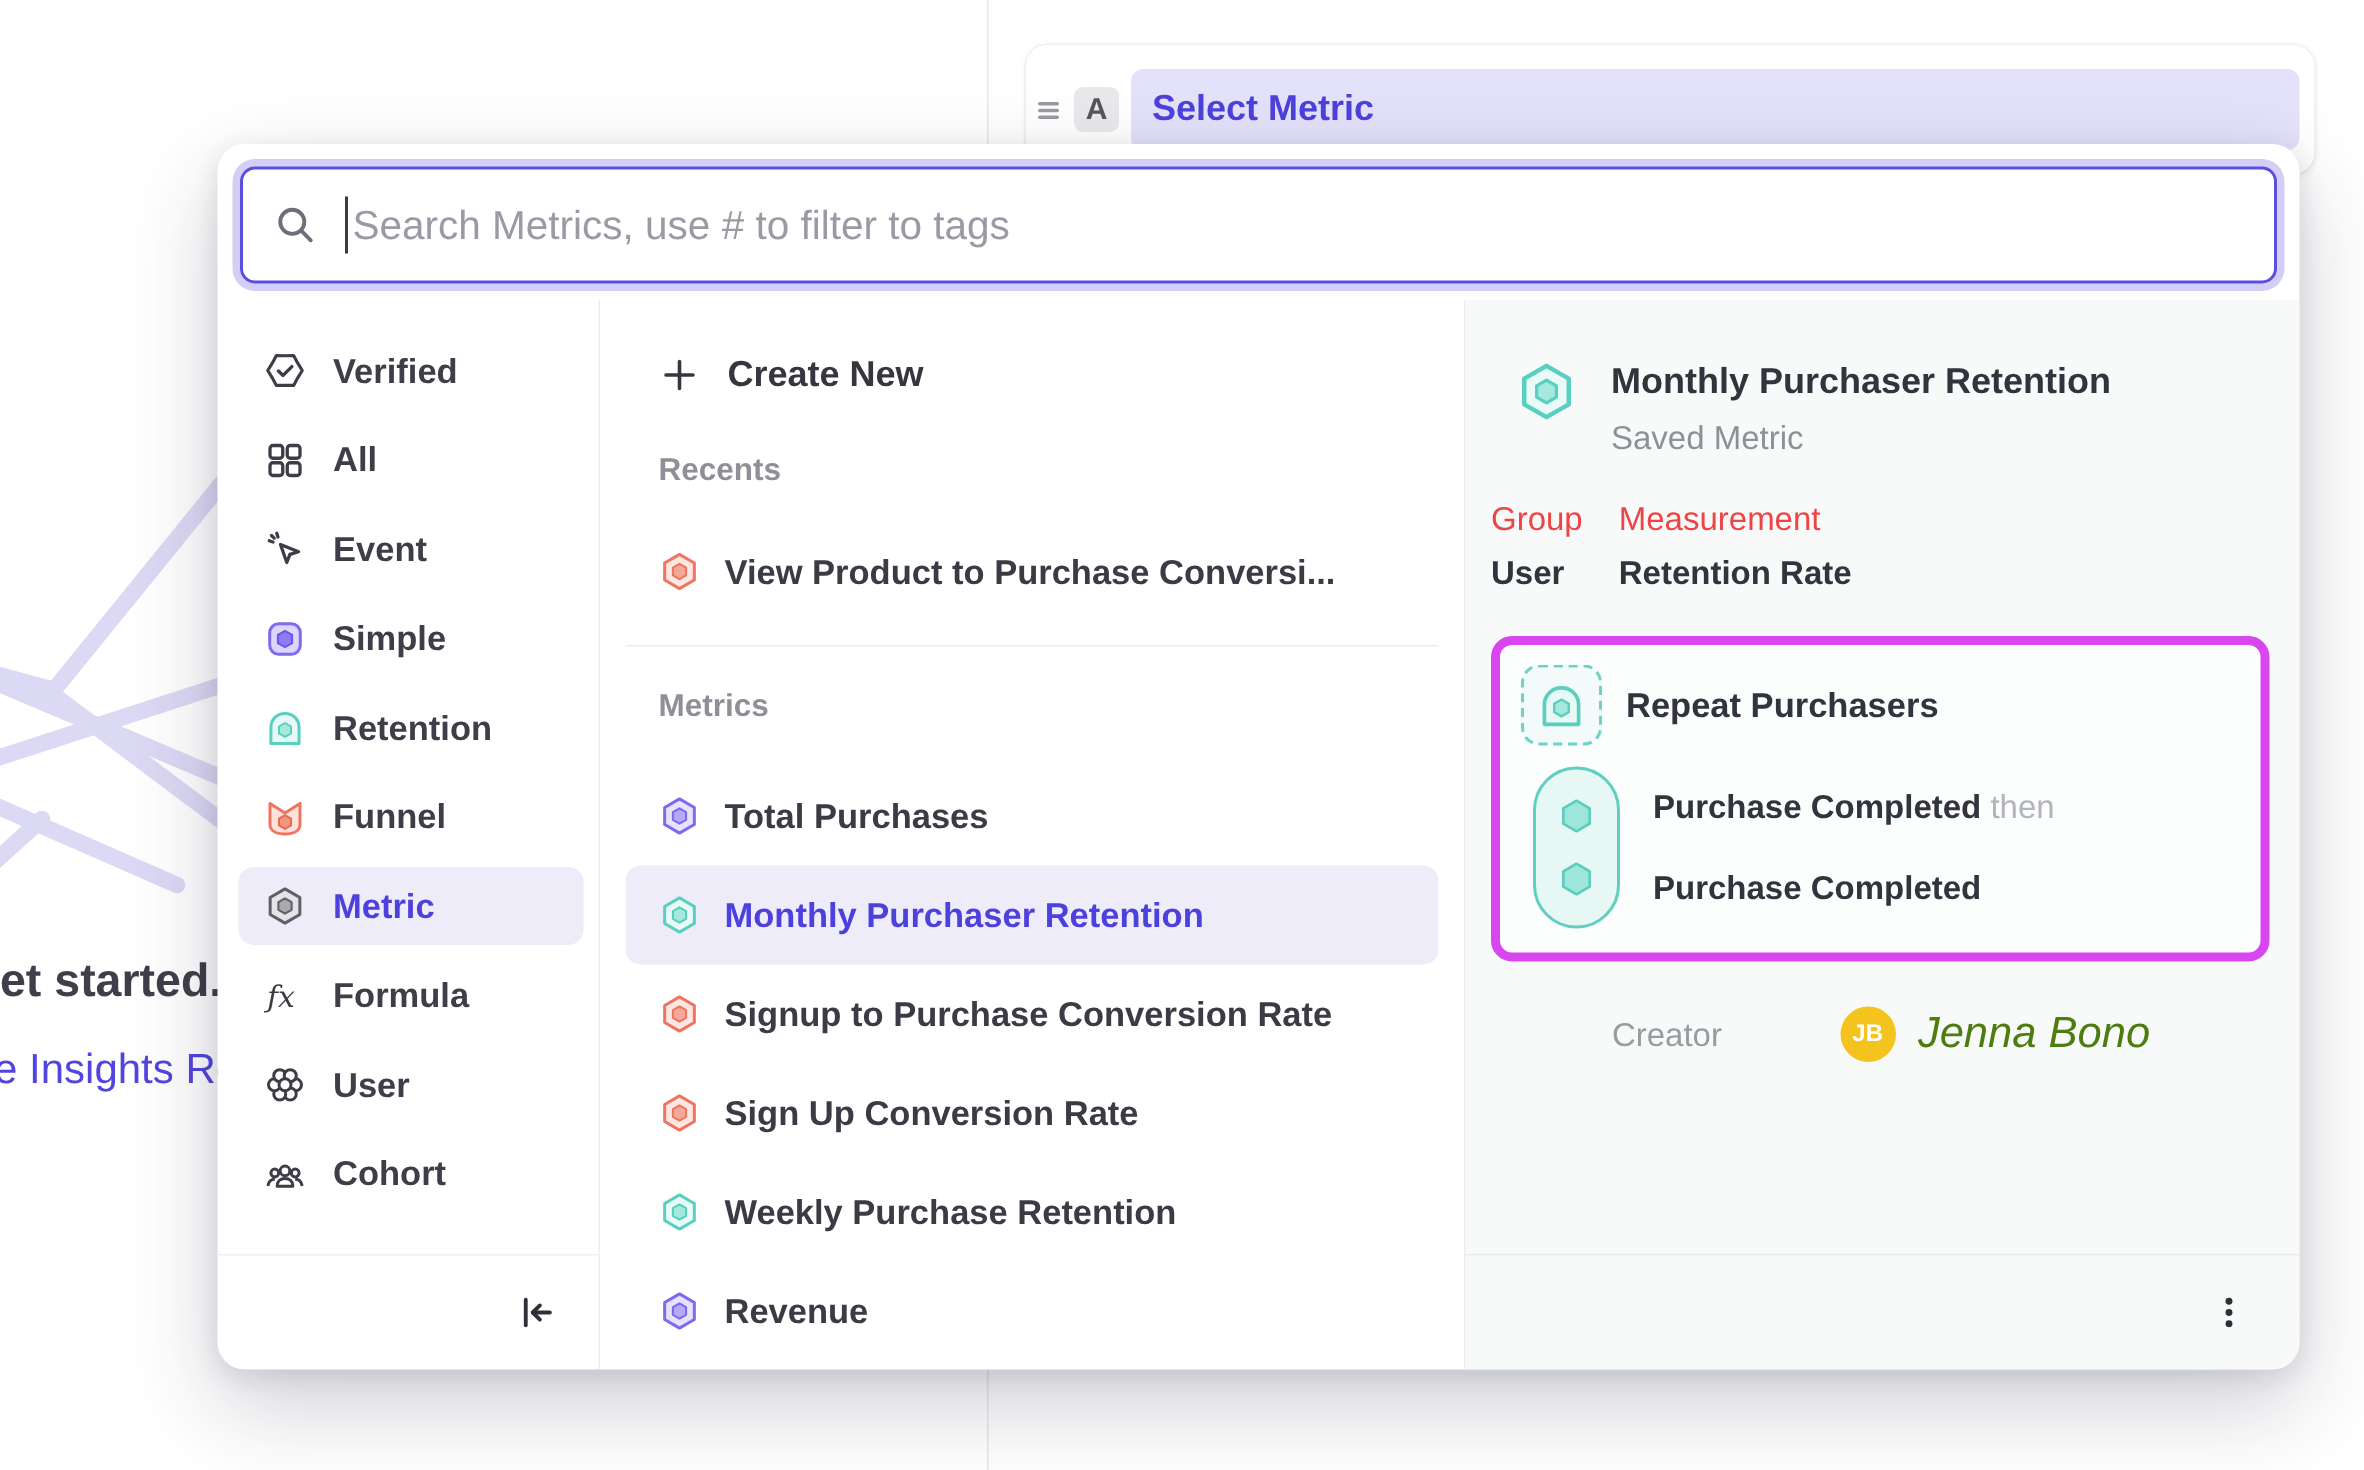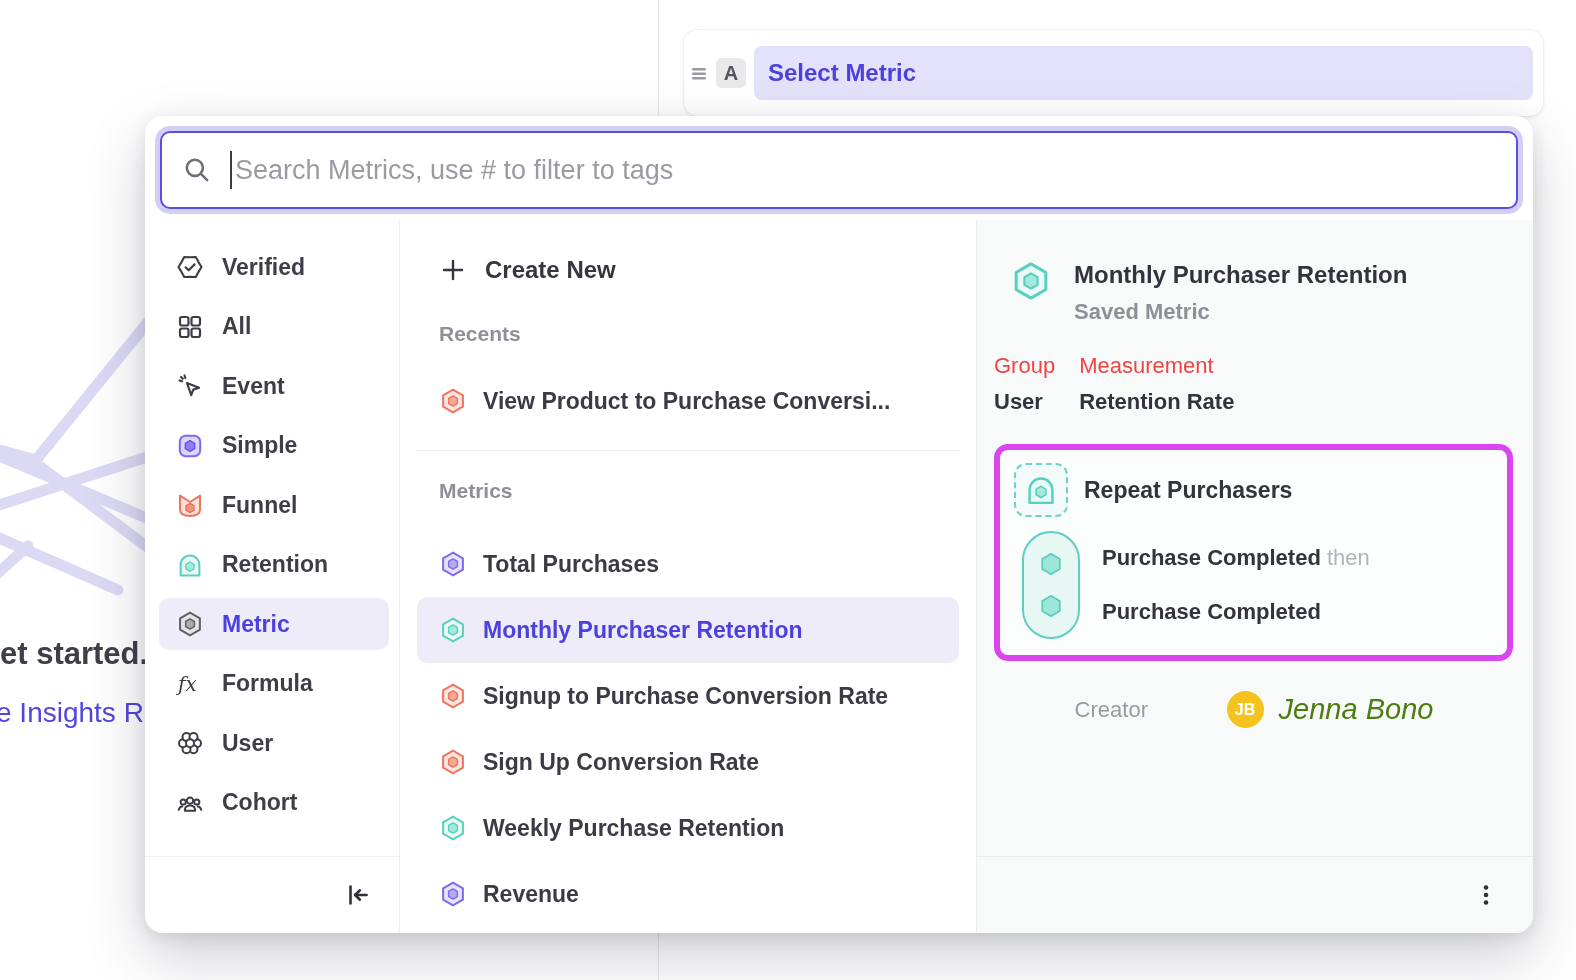--- a/index.html
+++ b/index.html
@@ -15,21 +15,21 @@
 
   .top-card { position:absolute; left:684px; top:30px; width:859px; height:86px; background:#fff; border-radius:14px;
               box-shadow:0 1px 4px rgba(30,30,50,.10), 0 0 0 1px rgba(30,30,50,.03); z-index:2;
               display:flex; align-items:center; padding:0 10px 0 6px; gap:8px; }
   .row-badge { width:30px; height:30px; background:#e9e9ec; border-radius:6px; flex:none;
                display:flex; align-items:center; justify-content:center; font-size:20px; font-weight:700; color:#55555e; }
   .metric-pill { flex:1; height:54px; background:#e4e1fa; border-radius:8px; display:flex; align-items:center; padding:0 14px;
                  font-size:24px; font-weight:600; color:#4d41dd; cursor:pointer; }
 
   
-  .modal { position:absolute; left:145px; top:116px; width:1388px; height:817px; background:#fff; border-radius:18px; z-index:3;
+  .modal { position:absolute; left:145px; top:96px; width:1388px; height:817px; background:#fff; border-radius:18px; z-index:3;
            box-shadow:0 24px 60px rgba(40,40,70,.22), 0 4px 16px rgba(40,40,70,.12); display:flex; flex-direction:column; overflow:hidden; }
 
   .search-wrap { padding:15px 15px 0; }
   .search-box { height:78px; border:2px solid #5b4fe0; border-radius:10px; box-shadow:0 0 0 5px #d3cef6;
                 display:flex; align-items:center; padding:0 20px; background:#fff; }
   .search-box svg { flex:none; }
   .caret { width:2px; height:38px; background:#3b3b45; margin:0 3px 0 18px; flex:none; }
   .search-input { flex:1; border:none; outline:none; font-size:27px; color:#3b3b45; font-family:inherit; background:transparent; }
   .search-input::placeholder { color:#9a9aa4; }
 
@@ -57,21 +57,21 @@
   .list-row .lbl { font-size:23px; font-weight:600; color:#3b3b45; white-space:nowrap; overflow:hidden; text-overflow:ellipsis; }
   .list-row.sel { background:#efecfa; }
   .list-row.sel .lbl { color:#4d41dd; }
   .mid-divider { height:1px; background:#ececef; margin-top:16px; }
 
   
   .right-col { flex:1; background:#f8fafa; display:flex; flex-direction:column; }
   .rc-content { flex:1; padding:40px 20px 0 17px; }
   .rc-header { display:flex; gap:22px; padding-left:16px; }
   .rc-title { font-size:24px; font-weight:700; color:#33333d; line-height:30px; }
-  .rc-sub { margin-top:8px; font-size:22px; color:#8f8f97; line-height:28px;font-weight:bold; }
+  .rc-sub { margin-top:8px; font-size:22px; color:#8f8f97; line-height:28px; }
   .meta { display:flex; gap:24px; margin-top:26px; }
   .meta .m-lbl { font-size:22px; color:#ef4444; line-height:28px; }
   .meta .m-val { font-size:22px; font-weight:700; color:#33333d; line-height:28px; margin-top:8px; }
   .def-card { margin-top:28px; background:#fcfdfd; border:6px solid #d946ef; border-radius:14px; padding:13px 14px 16px; }
   .def-head { display:flex; align-items:center; gap:16px; }
   .dashed-box { width:54px; height:54px; border:2px dashed #6fd2c4; border-radius:12px; background:#f2fbf9;
                 display:flex; align-items:center; justify-content:center; flex:none; }
   .def-name { font-size:23px; font-weight:700; color:#33333d; }
   .def-steps { display:flex; margin-top:14px; }
   .capsule { width:58px; height:108px; margin-left:8px; border:2px solid #5ecfc0; background:#e7f7f4; border-radius:30px; flex:none;
@@ -186,34 +186,34 @@
                 <svg class="navic" viewBox="0 0 28 28">
                   <rect x="3.8" y="3.8" width="20.4" height="20.4" rx="6" fill="#ddd5fa" stroke="#7c6af0" stroke-width="2"></rect>
                   <path d="M14 8.6 L18.7 11.3 V16.7 L14 19.4 L9.3 16.7 V11.3 Z" fill="#8f7cf2" stroke="#6a57e8" stroke-width="1.4"></path>
                 </svg>
               </span>
               <span class="lbl">Simple</span>
             </div>
             <div class="nav-item">
               <span style="display: flex;">
                 <svg class="navic" viewBox="0 0 28 28">
+                  <path d="M4.6 24.6 V14 C4.6 8.6 8.7 4.6 14 4.6 C19.3 4.6 23.4 8.6 23.4 14 V24.6 Z" fill="#e7f8f5" stroke="#59cfbf" stroke-width="2" stroke-linejoin="round"></path>
+                  <path d="M14 11 L18 13.3 V17.9 L14 20.2 L10 17.9 V13.3 Z" fill="#a5e8dd" stroke="#59cfbf" stroke-width="1.3"></path>
+                </svg>
+              </span>
+              <span class="lbl">Retention</span>
+            </div>
+            <div class="nav-item">
+              <span style="display: flex;">
+                <svg class="navic" viewBox="0 0 28 28">
                   <path d="M4 4.6 L14 11 L24 4.6 V18.6 C24 22.8 19.8 25 14 25 C8.2 25 4 22.8 4 18.6 Z" fill="#fde1da" stroke="#ee7560" stroke-width="2" stroke-linejoin="round"></path>
                   <path d="M14 12.4 L18 14.7 V19.3 L14 21.6 L10 19.3 V14.7 Z" fill="#f3967f" stroke="#e96a54" stroke-width="1.3"></path>
                 </svg>
               </span>
               <span class="lbl">Funnel</span>
-            </div>
-            <div class="nav-item">
-              <span style="display: flex;">
-                <svg class="navic" viewBox="0 0 28 28">
-                  <path d="M4.6 24.6 V14 C4.6 8.6 8.7 4.6 14 4.6 C19.3 4.6 23.4 8.6 23.4 14 V24.6 Z" fill="#e7f8f5" stroke="#59cfbf" stroke-width="2" stroke-linejoin="round"></path>
-                  <path d="M14 11 L18 13.3 V17.9 L14 20.2 L10 17.9 V13.3 Z" fill="#a5e8dd" stroke="#59cfbf" stroke-width="1.3"></path>
-                </svg>
-              </span>
-              <span class="lbl">Retention</span>
             </div>
             <div class="nav-item sel">
               <span style="display: flex;">
                 <svg class="hexic ic-gray" style="width:28px;height:28px" viewBox="0 0 28 28">
                   <path class="o" d="M14 2.6 L23.9 8.3 V19.7 L14 25.4 L4.1 19.7 V8.3 Z"></path>
                   <path class="i" d="M14 8.9 L18.4 11.45 V16.55 L14 19.1 L9.6 16.55 V11.45 Z"></path>
                 </svg>
               </span>
               <span class="lbl">Metric</span>
             </div>

